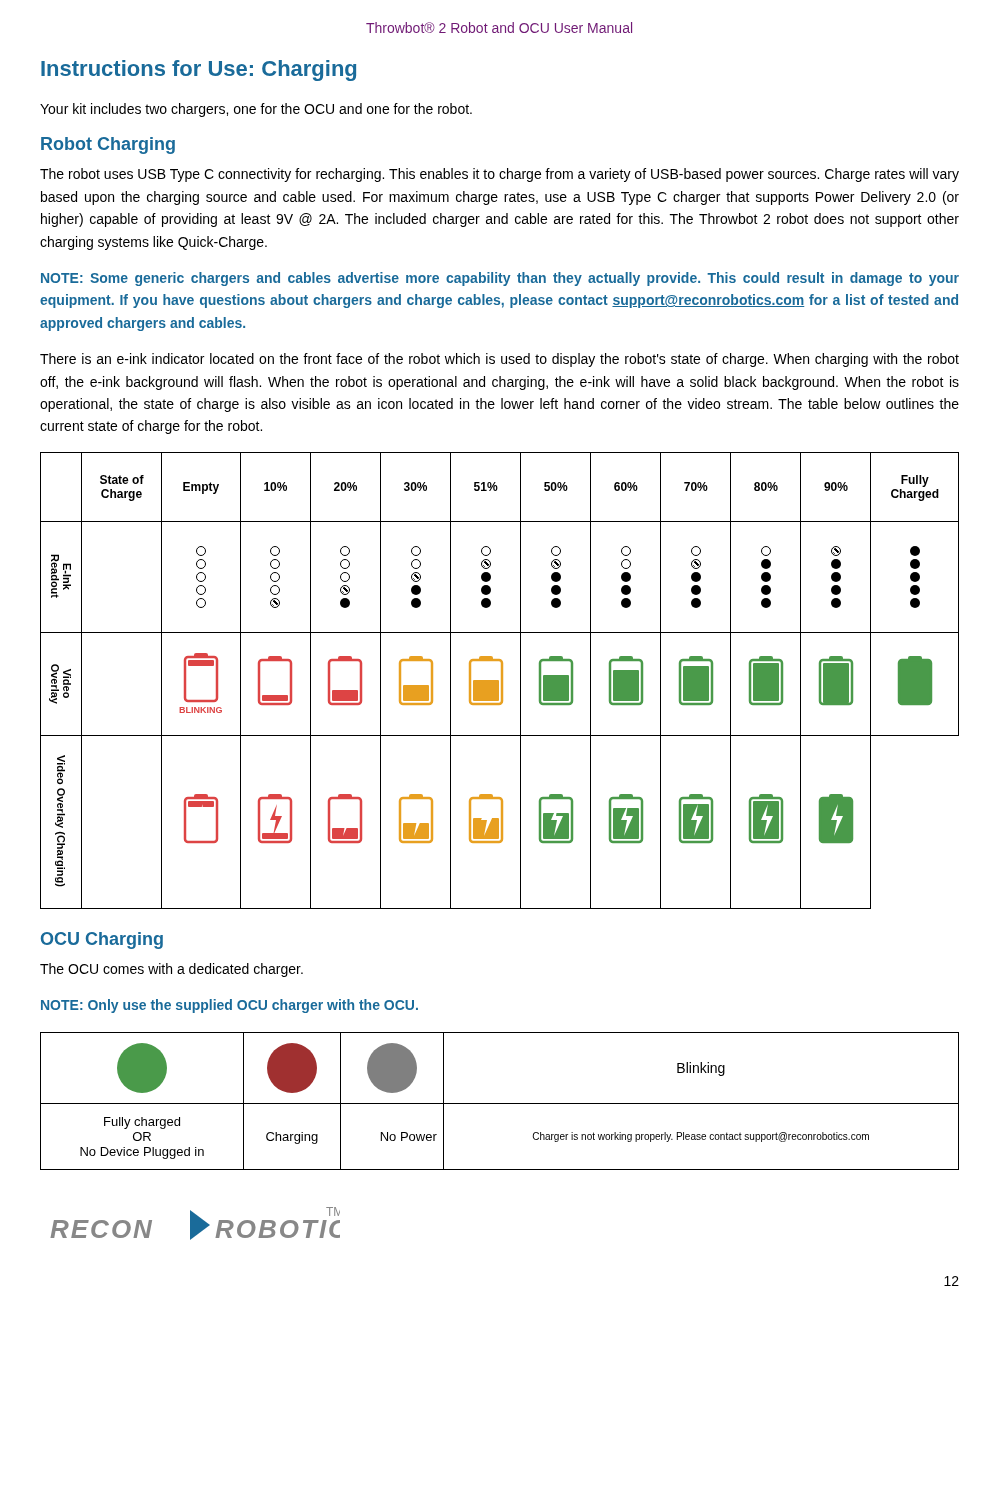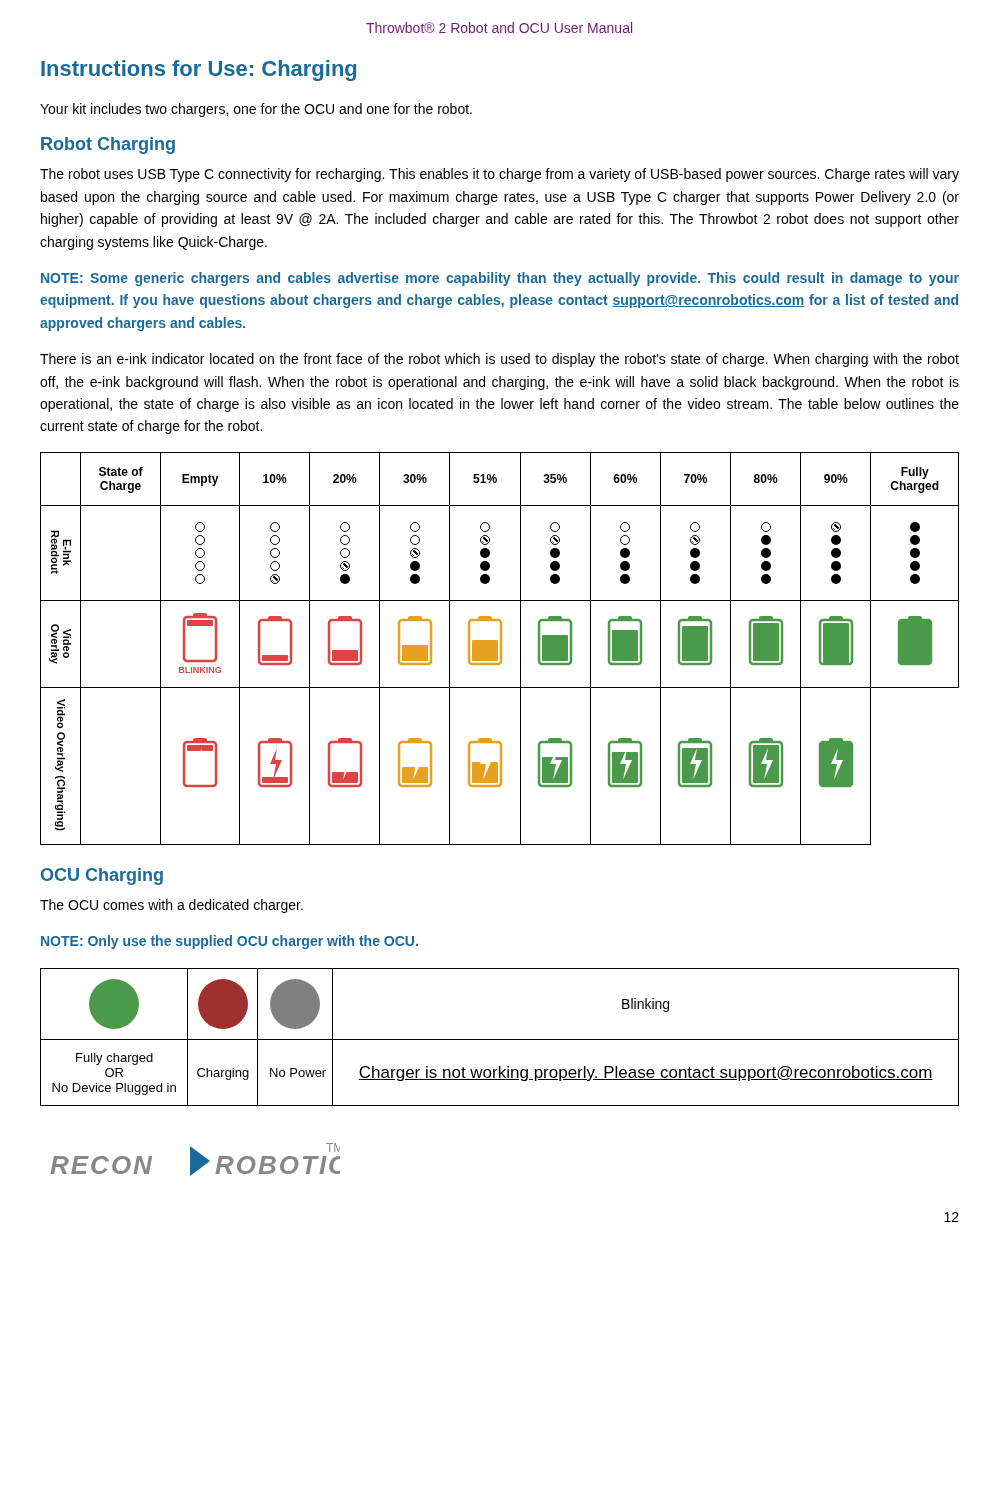--- a/index.html
+++ b/index.html
@@ -47,21 +47,21 @@
     }
     .charge-table {
       width: 100%;
       border-collapse: collapse;
       margin-bottom: 20px;
       font-size: 12px;
     }
     .charge-table th, .charge-table td {
       border: 1px solid #000;
       text-align: center;
-      padding: 12px 2px;
+      padding: 20px 2px;
       vertical-align: middle;
     }
     .charge-table .row-header {
       font-size: 11px;
       writing-mode: vertical-rl;
       transform: rotate(180deg);
       white-space: nowrap;
       width: 40px;
       font-weight: bold;
     }
@@ -155,21 +155,21 @@
 <table class="charge-table">
   <thead>
     <tr>
       <td></td>
       <th>State of<br>Charge</th>
       <th>Empty</th>
       <th>10%</th>
       <th>20%</th>
       <th>30%</th>
       <th>51%</th>
-      <th>35%</th>
+      <th>50%</th>
       <th>60%</th>
       <th>70%</th>
       <th>80%</th>
       <th>90%</th>
       <th>Fully<br>Charged</th>
     </tr>
   </thead>
   <tbody>
 
     <tr>
@@ -508,21 +508,21 @@
     <tr>
       <td style="font-size:13px;text-align:center;">
         Fully charged<br>OR<br>No Device Plugged in
       </td>
       <td style="font-size:13px;text-align:center;">
         Charging
       </td>
       <td style="font-size:13px;text-align:right;">
         No Power
       </td>
-      <td style="font-size:17px;text-decoration:underline;">
+      <td style="font-size:10px;">
         Charger is not working properly.  Please contact support@reconrobotics.com
       </td>
     </tr>
   </tbody>
 </table>
 
 <div class="logo-area">
   <svg width="300" height="50" viewBox="0 0 300 50">
 
     <text x="10" y="38" font-family="Arial" font-size="26" font-weight="bold" font-style="italic" fill="#888" letter-spacing="2">RECON</text>

